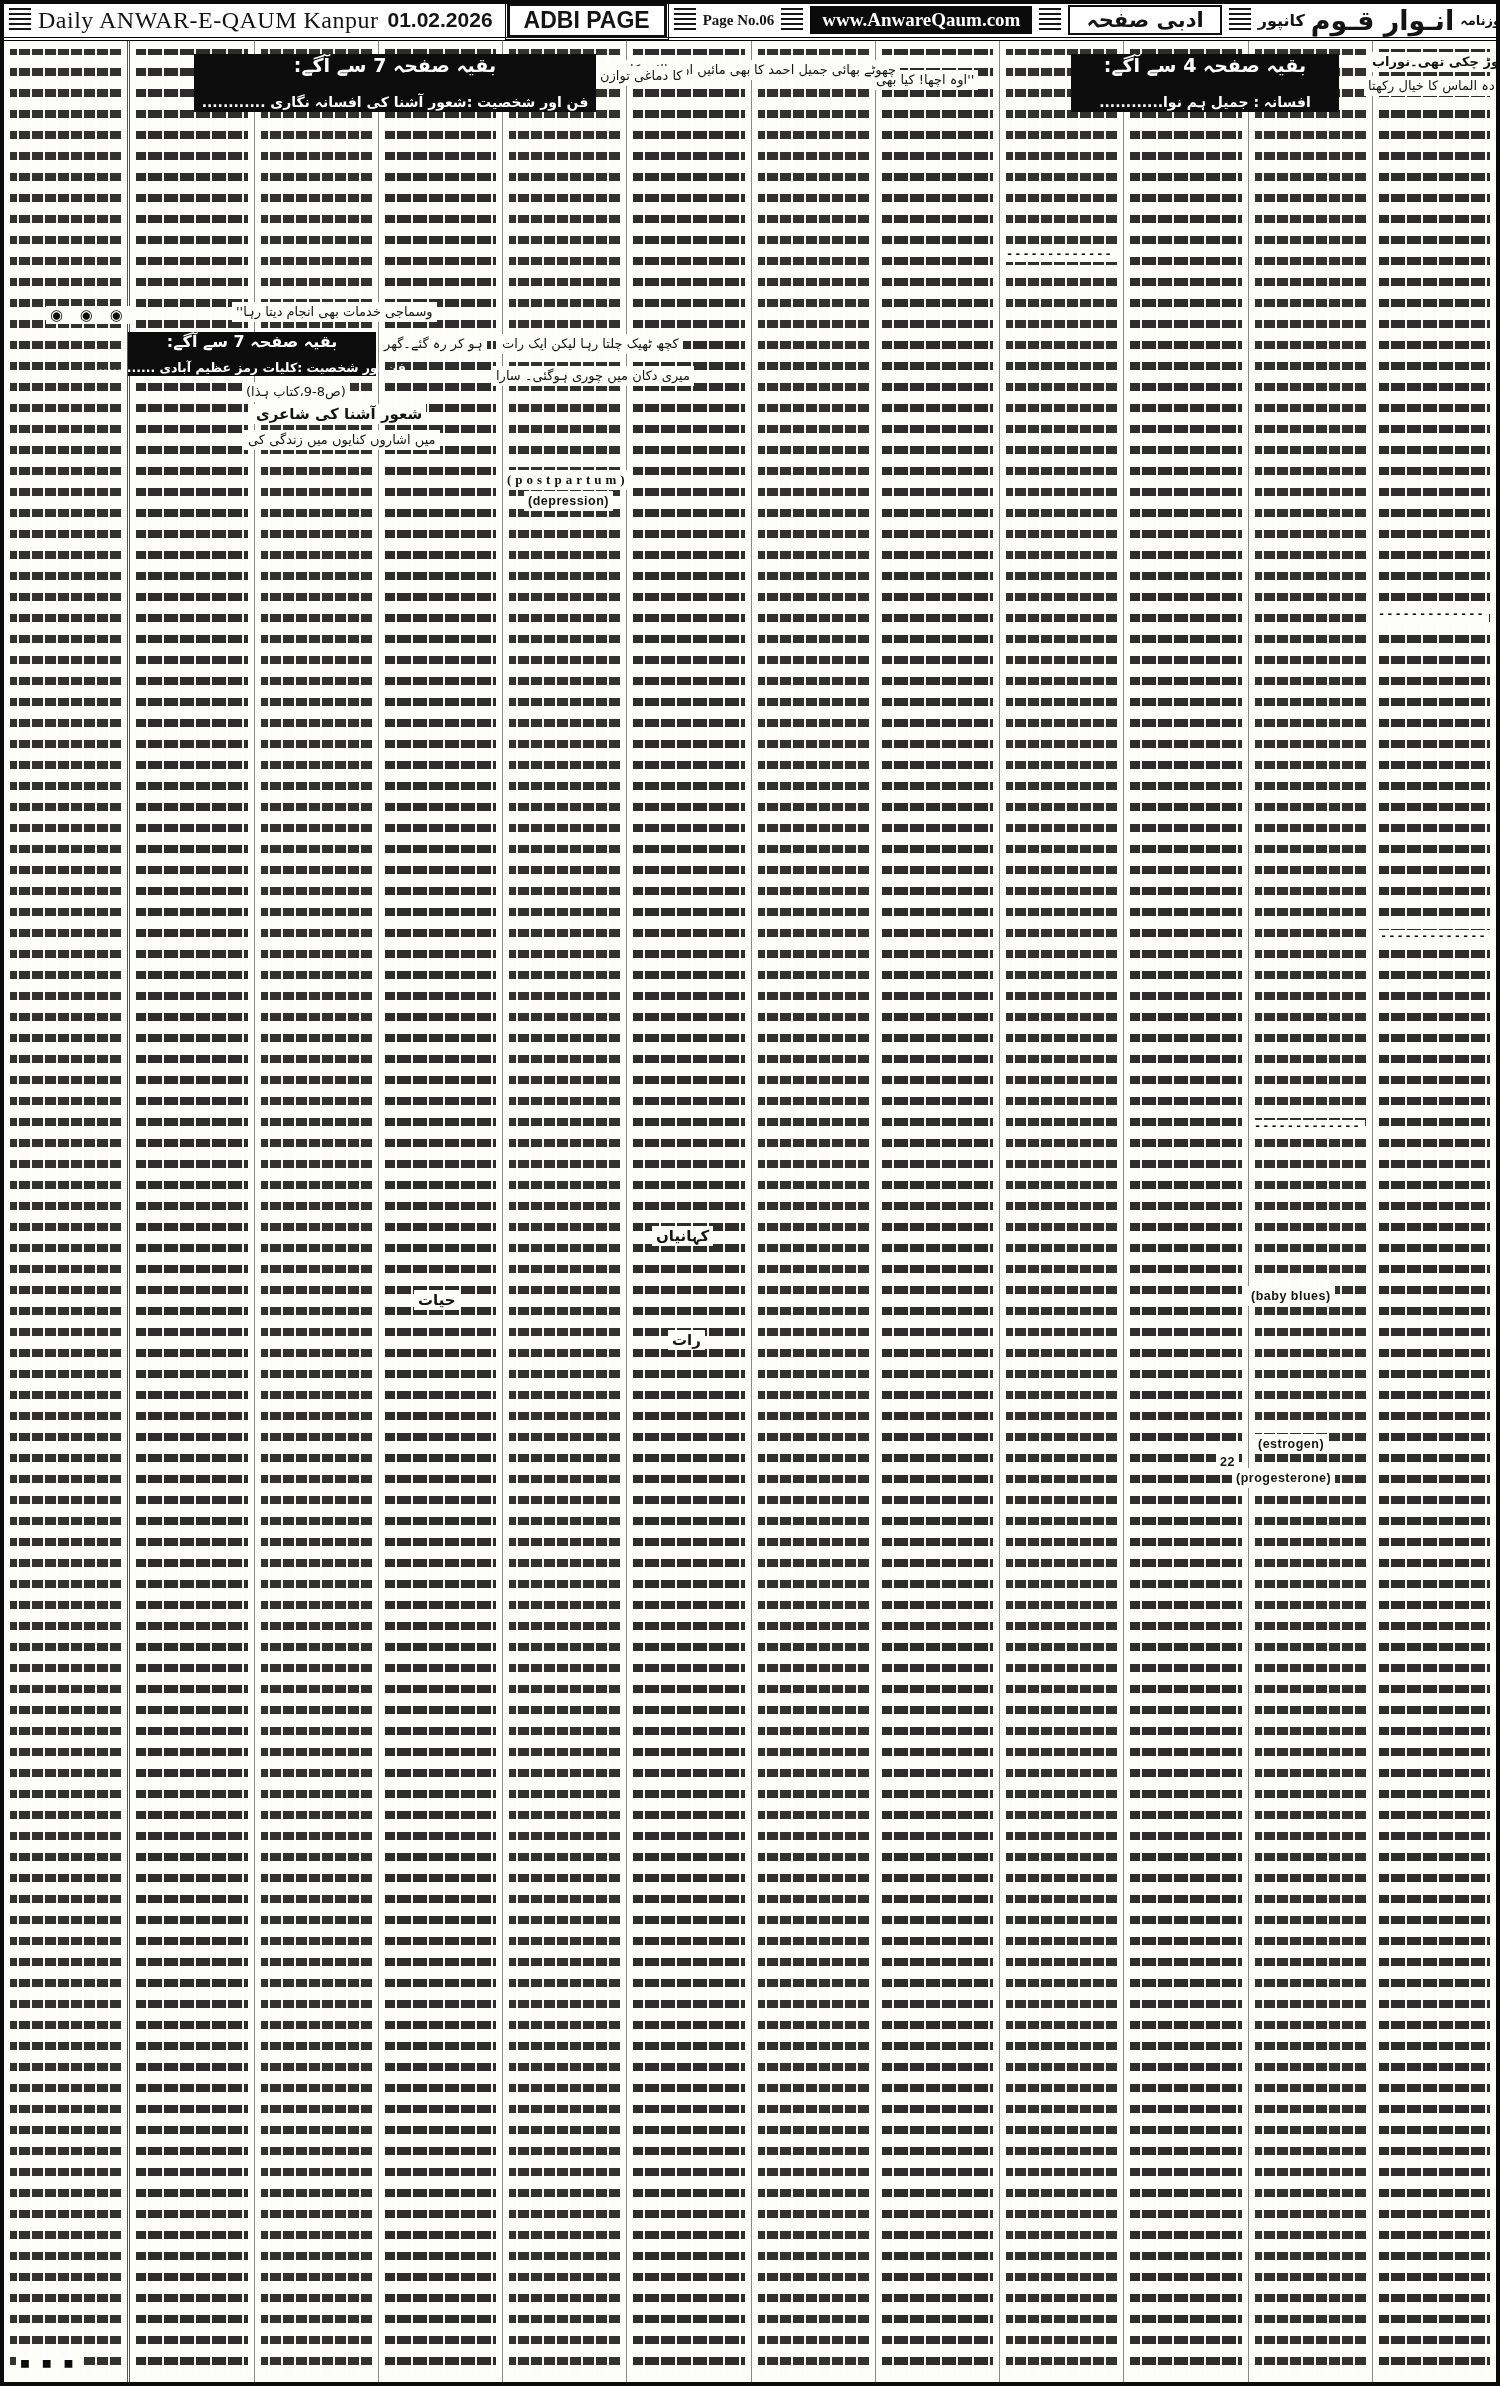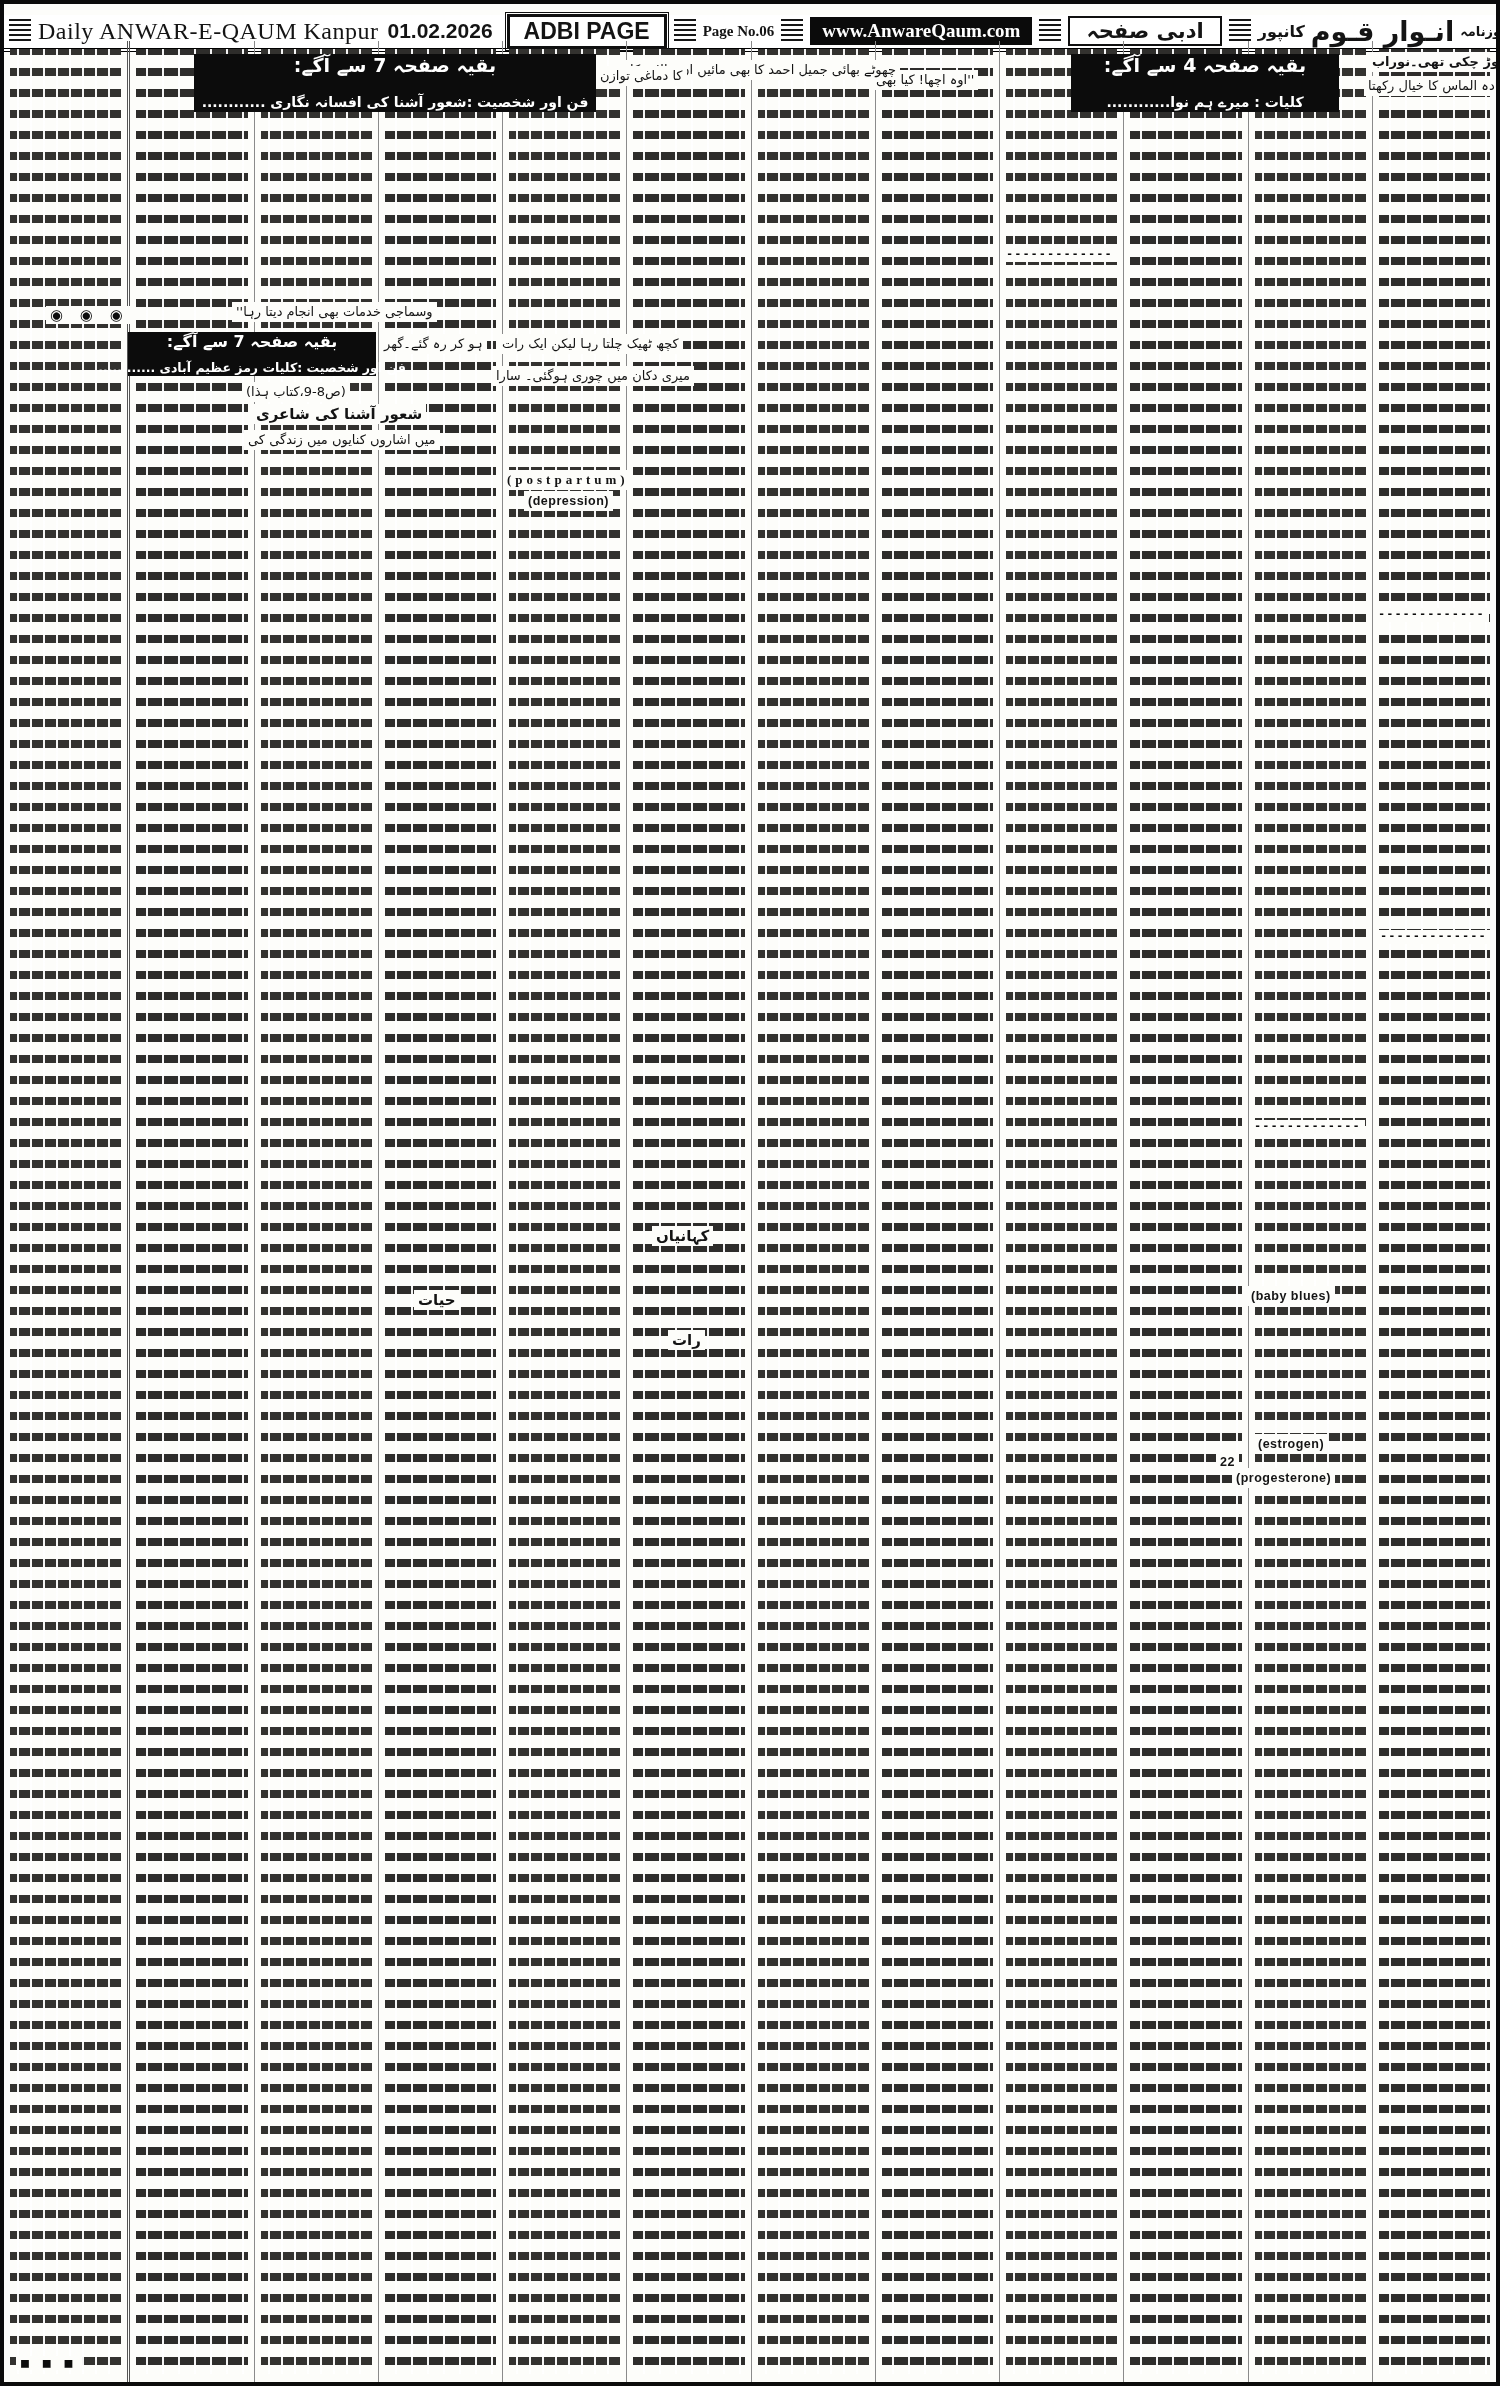--- a/index.html
+++ b/index.html
@@ -3,21 +3,21 @@
 <meta charset="utf-8">
 <style>
   html,body{margin:0;padding:0;background:#e8e8e8;}
   .page{
     width:1500px;height:2386px;position:relative;margin:0 auto;
     background:#fdfdfa;border:4px solid #0b0b0b;box-sizing:border-box;
     overflow:hidden;font-family:"DejaVu Sans",sans-serif;color:#141414;
   }
   
   .header{
-    position:absolute;top:11px;left:0;right:0;height:37px;
+    position:absolute;top:0;left:0;right:0;height:37px;
     display:flex;align-items:center;gap:7px;padding:2px 5px 3px 5px;
     border-bottom:4px double #000;box-sizing:border-box;background:#fff;
   }
   .hatch{height:24px;flex:0 0 22px;
     background:repeating-linear-gradient(180deg,#161616 0 2px,transparent 2px 5px);}
   .hatch.grow{flex:1 1 30px;}
   .masthead{font-family:"Liberation Serif",serif;font-size:24px;white-space:nowrap;letter-spacing:.5px;}
   .date{font-family:"Liberation Sans",sans-serif;font-weight:bold;font-size:21px;white-space:nowrap;margin-left:2px;}
   .adbi-box{border:3px solid #101010;outline:1px solid #101010;outline-offset:1px;
     font-family:"Liberation Sans",sans-serif;font-weight:bold;font-size:23px;
@@ -101,21 +101,21 @@
     <div class="col"></div>
     <div class="col"></div>
   </div>
 
   <div class="headbox" style="left:190px;top:50px;width:402px;height:58px;">
     <span class="l1">بقیہ صفحہ 7 سے آگے:</span>
     <span class="l2">فن اور شخصیت :شعور آشنا کی افسانہ نگاری ............</span>
   </div>
   <div class="headbox" style="left:1067px;top:50px;width:268px;height:58px;">
     <span class="l1">بقیہ صفحہ 4 سے آگے:</span>
-    <span class="l2">کلیات : میرے ہم نوا............</span>
+    <span class="l2">افسانہ : جمیل ہم نوا............</span>
   </div>
   <div class="headbox" style="left:124px;top:328px;width:248px;height:44px;">
     <span class="l1" style="font-size:16px;">بقیہ صفحہ 7 سے آگے:</span>
     <span class="l2" style="font-size:12.5px;">فن اور شخصیت :کلیات رمز عظیم آبادی ............</span>
   </div>
 
   <span class="frag bold" style="left:1364px;top:48px;">امید کہیں دم توڑ چکی تھی۔نوراب</span>
   <span class="frag" style="left:1360px;top:72px;">پہلے سے کہیں زیادہ الماس کا خیال رکھتا</span>
   <span class="frag" style="left:868px;top:66px;">''اوہ اچھا! کیا بھی</span>
   <span class="frag" style="left:622px;top:56px;">کیا بھی مائیں ان حالات کا</span>

